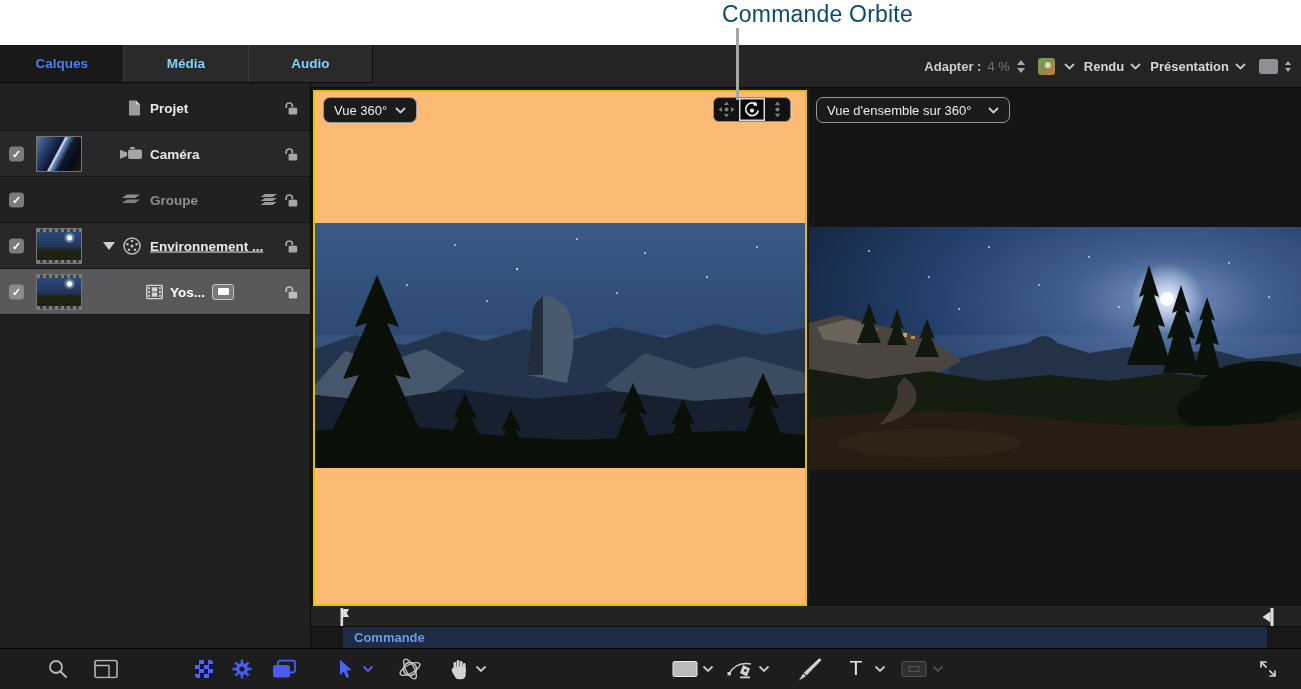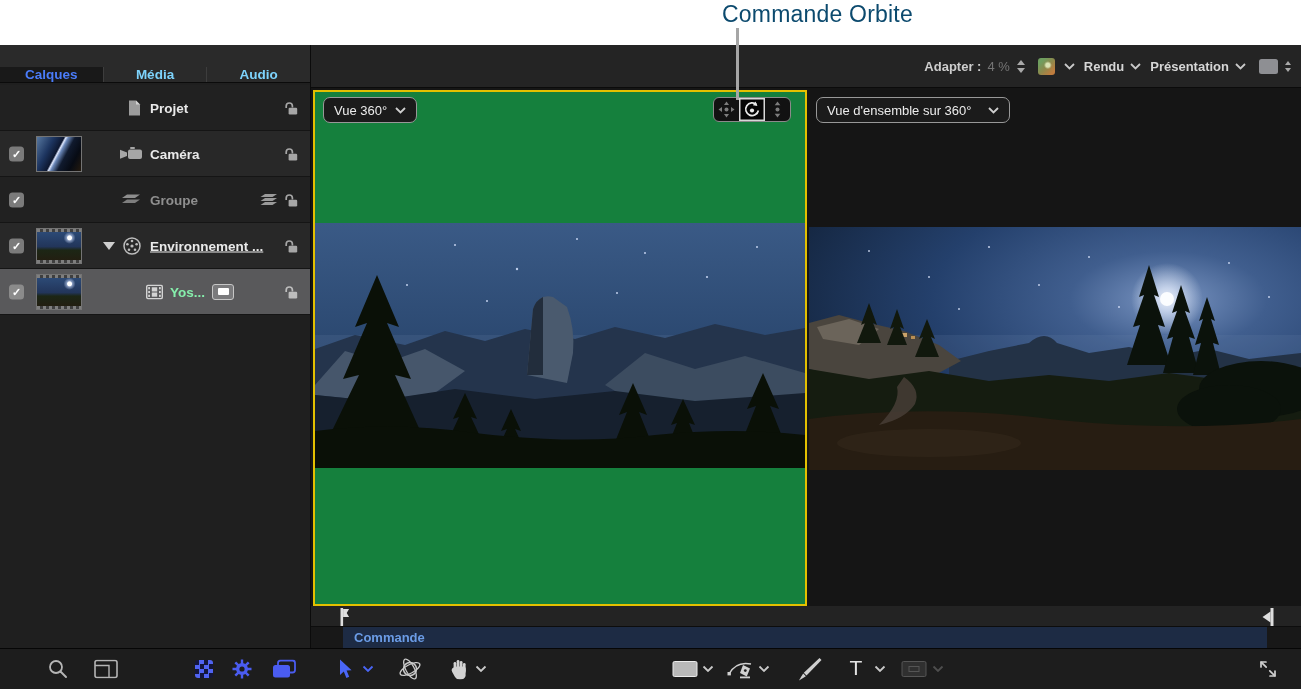--- a/index.html
+++ b/index.html
@@ -9,21 +9,21 @@
 
   
   .callout-label { position:absolute; left:722px; top:1px; font-size:23px; color:#0c4a6e; letter-spacing:.2px; }
   .callout-line { position:absolute; left:736px; top:28px; width:3px; height:72px; background:#a6a6a6; z-index:60; }
 
   
   .app { position:absolute; left:0; top:45px; width:1301px; height:644px; background:#191919; }
 
   
   .topbar { position:absolute; left:0; top:0; width:100%; height:43px; background:#242424; border-bottom:1px solid #0b0b0b; }
-  .tabs { position:absolute; left:0; top:0; width:311px; height:38px; display:flex; background:#2a2a2a; border-right:1px solid #0b0b0b; border-bottom:1px solid #0b0b0b;align-items:flex-end; }
+  .tabs { position:absolute; left:0; top:0; width:373px; height:38px; display:flex; background:#2a2a2a; border-right:1px solid #0b0b0b; border-bottom:1px solid #0b0b0b; }
   .tab { flex:1; display:flex; align-items:center; justify-content:center; font-size:13.5px; font-weight:bold; color:#7dd3fc; border-right:1px solid #3d3d3d; cursor:default; }
   .tab:last-child { border-right:none; }
   .tab.active { background:#191919; color:#4a7cfa; }
   .topbar-controls { position:absolute; right:10px; top:0; height:43px; display:flex; align-items:center; gap:9px; }
   .fit-label { font-size:13px; font-weight:bold; color:#cdcdcd; }
   .fit-value { font-size:13px; color:#747474; margin-left:-3px; }
   .vstepper { display:flex; flex-direction:column; gap:3px; margin-left:-2px; }
   .tri-up { width:0; height:0; border-left:4px solid transparent; border-right:4px solid transparent; border-bottom:5px solid #a9a9a9; }
   .tri-dn { width:0; height:0; border-left:4px solid transparent; border-right:4px solid transparent; border-top:5px solid #a9a9a9; }
   .swatch { width:17px; height:17px; border-radius:3px; margin-left:4px;
@@ -53,21 +53,21 @@
   .row-icon { position:absolute; top:50%; transform:translateY(-50%); line-height:0; }
   .lock-btn { position:absolute; right:11px; top:50%; transform:translateY(-50%); line-height:0; }
   .disc-tri { position:absolute; left:103px; top:50%; transform:translateY(-50%); width:0; height:0;
               border-left:6px solid transparent; border-right:6px solid transparent; border-top:8px solid #cfcfcf; }
   .media-badge { position:absolute; left:212px; top:50%; transform:translateY(-50%); width:22px; height:16px;
                  border:1.5px solid #c6c6c6; border-radius:3px; background:#7a7a7c; display:flex; align-items:center; justify-content:center; }
   .media-badge-inner { width:11px; height:7px; background:#fff; border-radius:1px; }
 
   
   .canvas { position:absolute; left:311px; top:43px; width:990px; height:518px; background:#151515; }
-  .viewport-left { position:absolute; left:2px; top:2px; width:494px; height:516px; border:2px solid #e3c000; background:#15803d; }
+  .viewport-left { position:absolute; left:2px; top:2px; width:494px; height:516px; border:2px solid #e3c000; background:#fdba74; }
   .btn-view { position:absolute; height:26px; padding:0 10px; border:1px solid #989898; border-radius:7px;
               display:flex; align-items:center; gap:8px; color:#ececec; font-size:13px; background:#1b1b1b; white-space:nowrap; }
   .btn-vue360 { left:8px; top:5px; }
   .btn-overview { left:505px; top:9px;gap:16px; }
   .orbit-group { position:absolute; left:398px; top:5px; width:78px; height:25px; border:1px solid #8a8a8a; border-radius:6px;
                  display:flex; background:#121212; overflow:hidden; }
   .orbit-cell { flex:1; display:flex; align-items:center; justify-content:center; }
   .orbit-cell.selected { box-shadow: inset 0 0 0 1.5px #d8d8d8; background:#060606; }
   .view-img { position:absolute; display:block; }
   .img-left { left:0; top:131px; width:490px; height:245px; }
@@ -244,21 +244,21 @@
             <rect x="2.2" y="2.6" width="1.8" height="2.2" fill="#d4d4d4"></rect>
               <rect x="2.2" y="6.4" width="1.8" height="2.2" fill="#d4d4d4"></rect>
               <rect x="2.2" y="10.2" width="1.8" height="2.2" fill="#d4d4d4"></rect>
             <rect x="13" y="2.6" width="1.8" height="2.2" fill="#d4d4d4"></rect>
               <rect x="13" y="6.4" width="1.8" height="2.2" fill="#d4d4d4"></rect>
               <rect x="13" y="10.2" width="1.8" height="2.2" fill="#d4d4d4"></rect>
             <rect x="5.8" y="2.8" width="5.4" height="4.2" fill="#d4d4d4"></rect>
               <rect x="5.8" y="8" width="5.4" height="4.2" fill="#d4d4d4"></rect>
           </svg>
         </span>
-        <span class="row-label" style="left:170px;color:#86efac">Yos...</span>
+        <span class="row-label" style="left:170px;color:#ffffff">Yos...</span>
         <span class="media-badge">
             <span class="media-badge-inner"></span>
           </span>
         <span class="lock-btn">
           <svg width="16" height="15">
               <path d="M3.2,7.6 V5.6 a3.1,3.1 0 0 1 6.2,0 V7" fill="none" stroke="#bdbdbd" stroke-width="1.7"></path>
               <rect x="5.6" y="7.2" width="8.6" height="6.8" rx="1.2" fill="#bdbdbd"></rect>
             </svg>
         </span>
       </div>

